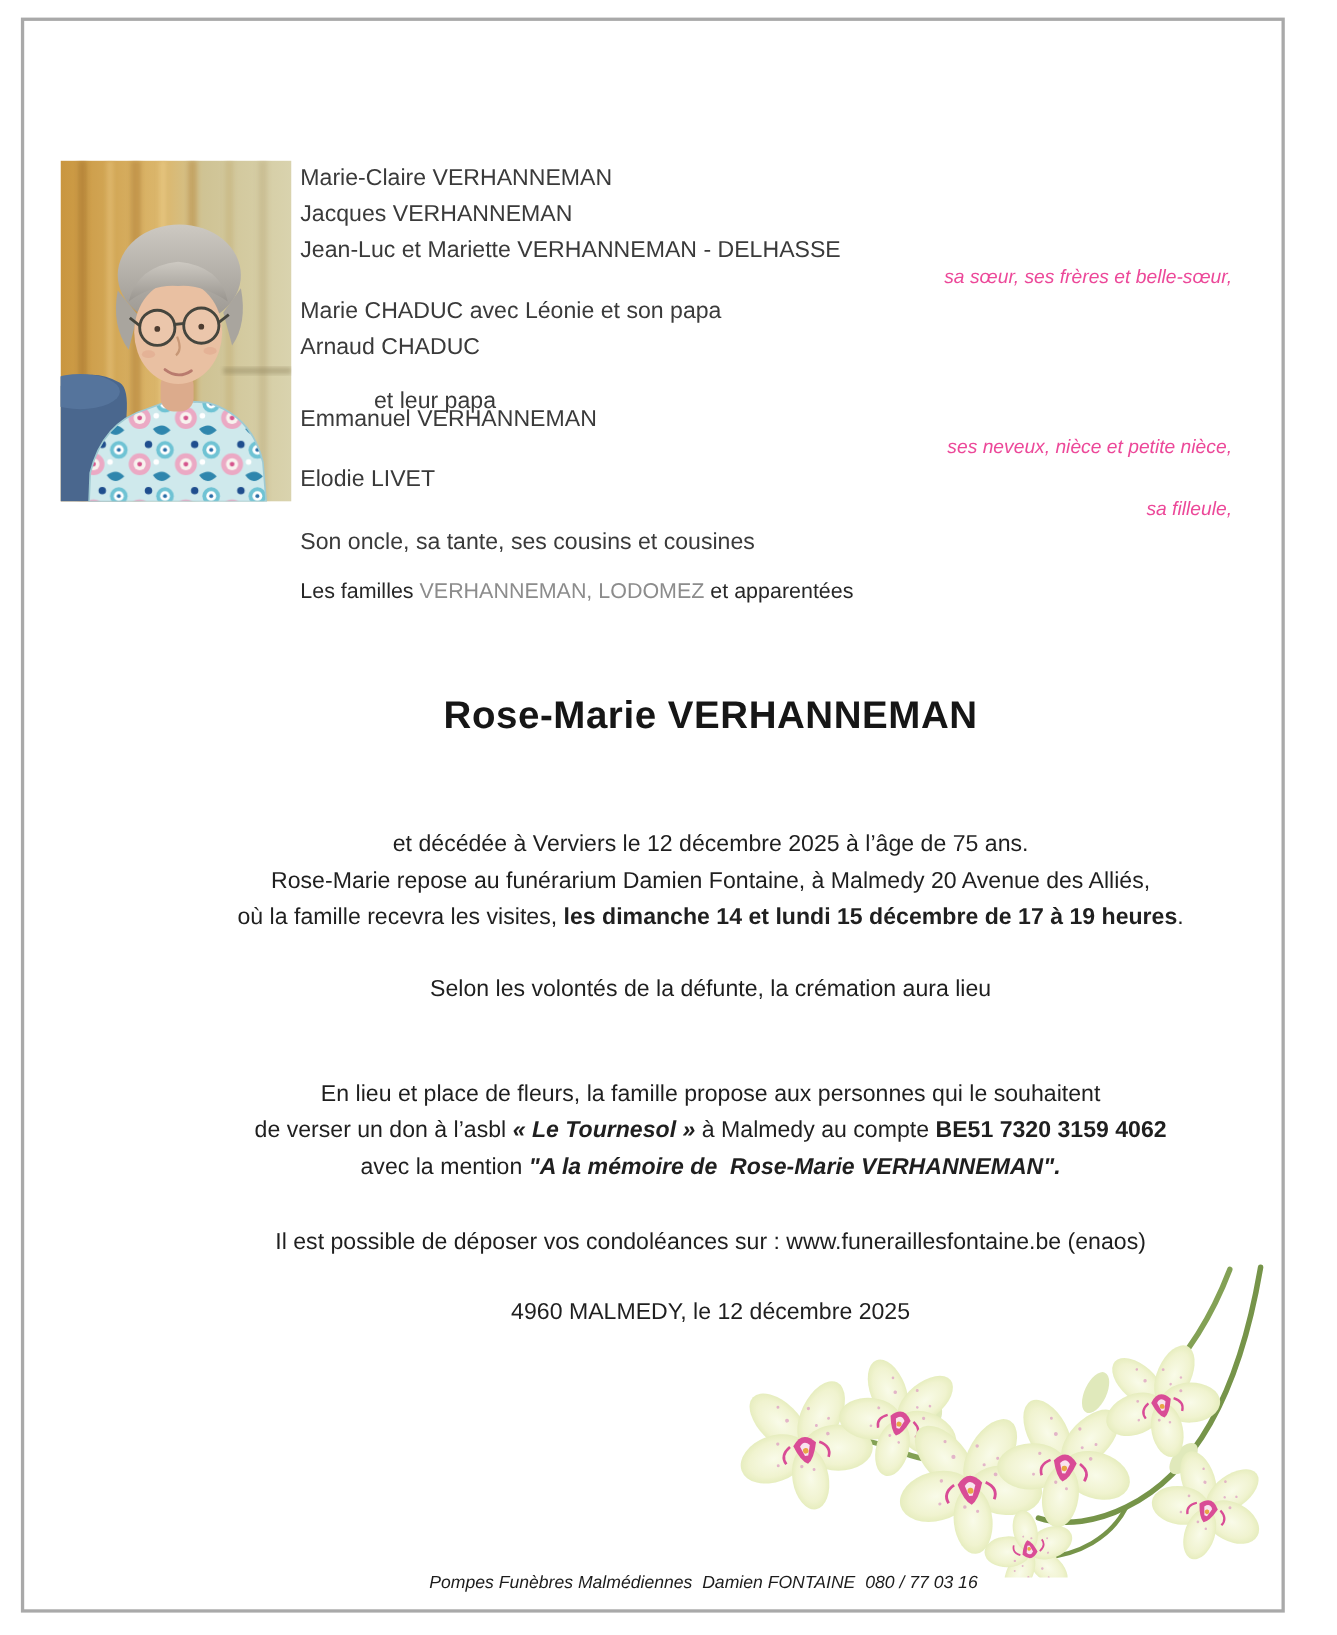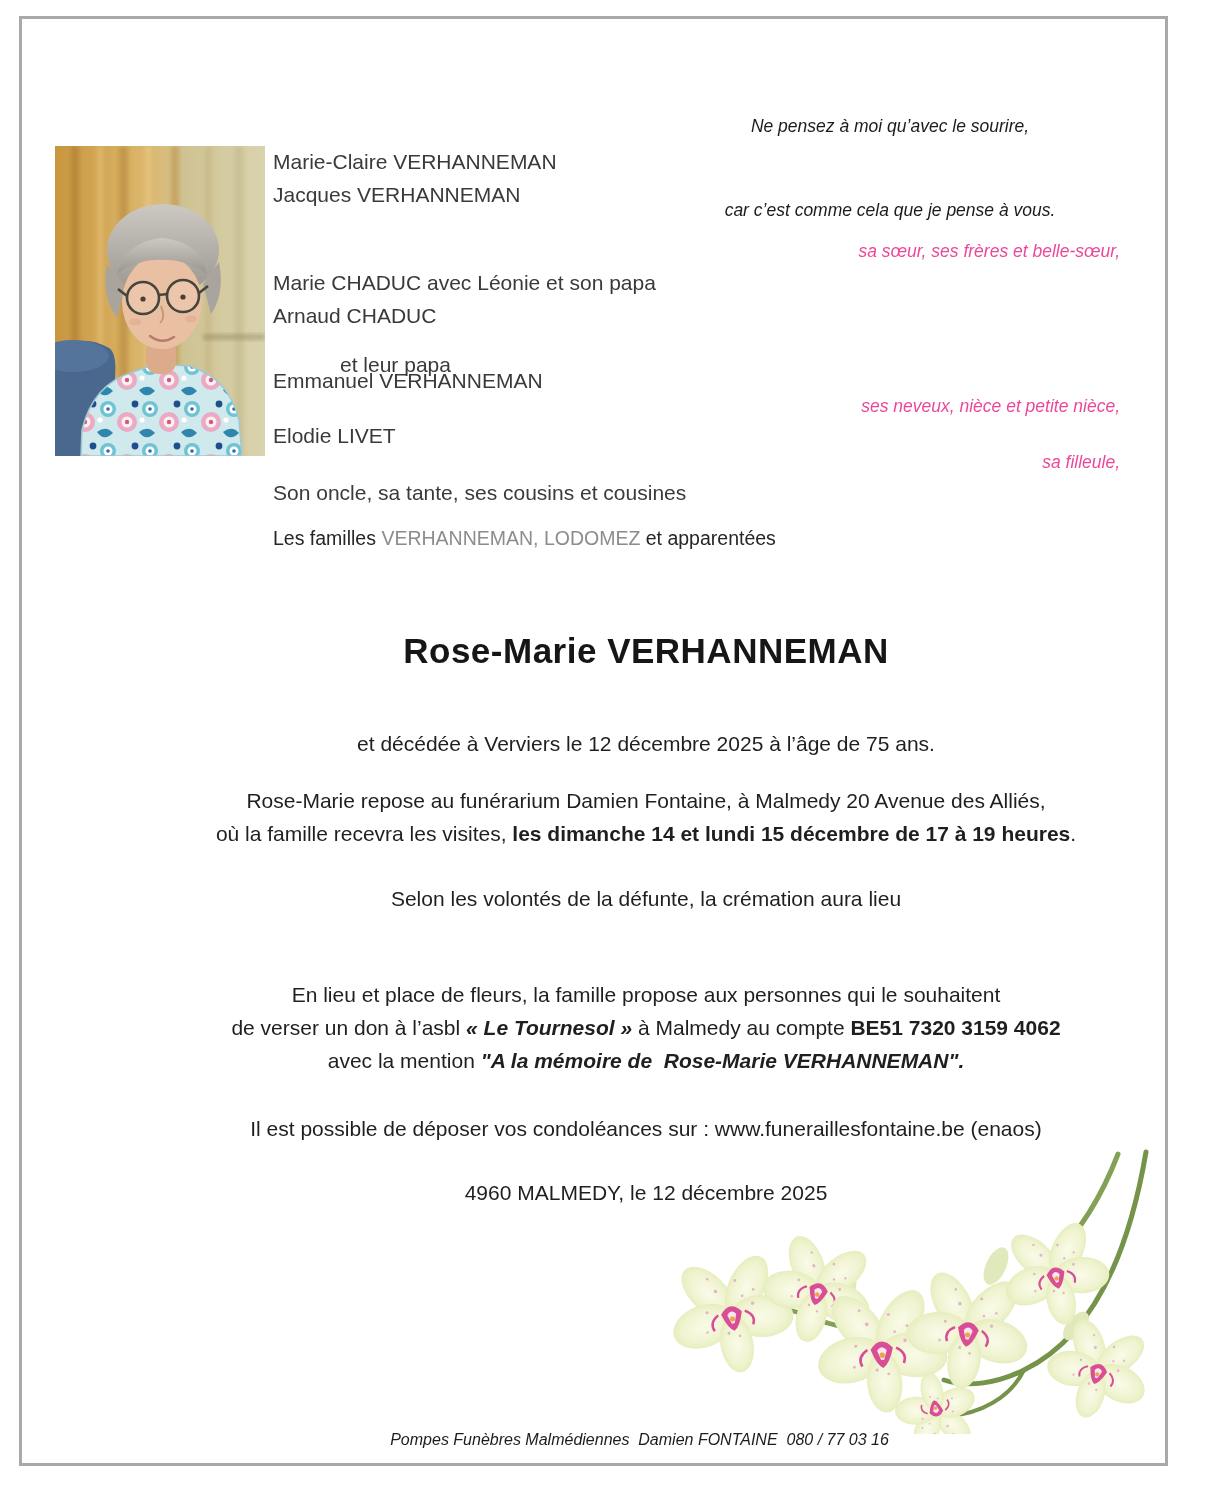--- a/index.html
+++ b/index.html
@@ -27,24 +27,20 @@
   .flowers{position:absolute;left:666px;top:1146px;width:504px;height:288px;}
   .footer{position:absolute;left:124px;right:60px;top:1431px;text-align:center;
     font-size:16px;font-style:italic;color:#1c1c1c;white-space:pre;}
 </style>
 </head>
 <body>
 
 <div class="page">
   <div class="frame"></div>
 
-  <div class="quote">
-    <div>Ne pensez à moi qu’avec le sourire,</div>
-    <div>car c’est comme cela que je pense à vous.</div>
-  </div>
 
   <div class="photo">
     <svg viewBox="0 0 210 310" width="210" height="310" aria-hidden="true">
       <defs>
         <linearGradient id="curt" x1="0" y1="0" x2="1" y2="0">
           <stop offset="0" stop-color="#c9963f"></stop>
           <stop offset="0.45" stop-color="#dcb86e"></stop>
           <stop offset="0.62" stop-color="#cfc394"></stop>
           <stop offset="1" stop-color="#d9d3ae"></stop>
         </linearGradient>
@@ -99,39 +95,40 @@
       <circle cx="128" cy="151" r="2.6" fill="#4d3c30"></circle>
       <path d="M106 160 q5 12 -1 17" stroke="#c79776" stroke-width="2" fill="none"></path>
       <path d="M95 190 q12 9 24 1" stroke="#b97b6e" stroke-width="2.6" fill="none" stroke-linecap="round"></path>
       <ellipse cx="80" cy="176" rx="6" ry="3.5" fill="#e0a68c" opacity="0.55"></ellipse>
       <ellipse cx="136" cy="173" rx="6" ry="3.5" fill="#e0a68c" opacity="0.55"></ellipse>
     </svg>
   </div>
 
   <div class="nm" style="top:150px">Marie-Claire VERHANNEMAN</div>
   <div class="nm" style="top:183px">Jacques VERHANNEMAN</div>
+  <div class="nm" style="top:216px">Jean-Luc et Mariette VERHANNEMAN - DELHASSE</div>
   <div class="rel" style="top:241px">sa sœur, ses frères et belle-sœur,</div>
 
   <div class="nm" style="top:271px">Marie CHADUC avec Léonie et son papa</div>
   <div class="nm" style="top:304px">Arnaud CHADUC</div>
   <div class="nm indent" style="top:337px">et leur papa</div>
   <div class="nm" style="top:369px">Emmanuel VERHANNEMAN</div>
   <div class="rel" style="top:396px">ses neveux, nièce et petite nièce,</div>
 
   <div class="nm" style="top:424px">Elodie LIVET</div>
   <div class="rel" style="top:452px">sa filleule,</div>
 
   <div class="nm" style="top:481px">Son oncle, sa tante, ses cousins et cousines</div>
 
   <div class="fam" style="top:527px"><span>Les familles </span><span class="gray">VERHANNEMAN, LODOMEZ</span><span> et apparentées</span></div>
 
 
   <div class="ctr title" style="top:631px">Rose-Marie VERHANNEMAN</div>
 
-  <div class="ctr" style="top:732px">et décédée à Verviers le 12 décembre 2025 à l’âge de 75 ans.</div>
+  <div class="ctr" style="top:756px">et décédée à Verviers le 12 décembre 2025 à l’âge de 75 ans.</div>
 
   <div class="ctr" style="top:789px">Rose-Marie repose au funérarium Damien Fontaine, à Malmedy 20 Avenue des Alliés,</div>
   <div class="ctr" style="top:822px"><span>où la famille recevra les visites, </span><b>les dimanche 14 et lundi 15 décembre de 17 à 19 heures</b><span>.</span></div>
 
   <div class="ctr" style="top:887px">Selon les volontés de la défunte, la crémation aura lieu</div>
 
   <div class="ctr" style="top:983px">En lieu et place de fleurs, la famille propose aux personnes qui le souhaitent</div>
   <div class="ctr" style="top:1016px"><span>de verser un don à l’asbl </span><span class="bolditalic">« Le Tournesol »</span><span> à Malmedy au compte </span><b>BE51 7320 3159 4062</b></div>
   <div class="ctr" style="top:1049px"><span>avec la mention </span><span class="bolditalic">"A la mémoire de  Rose-Marie VERHANNEMAN".</span></div>
 

